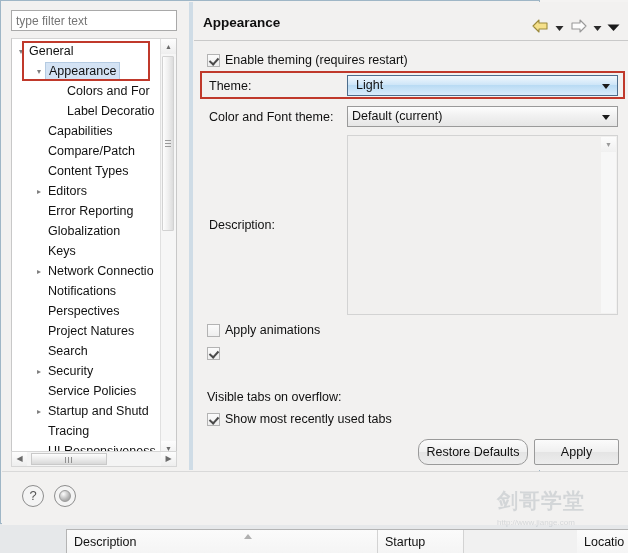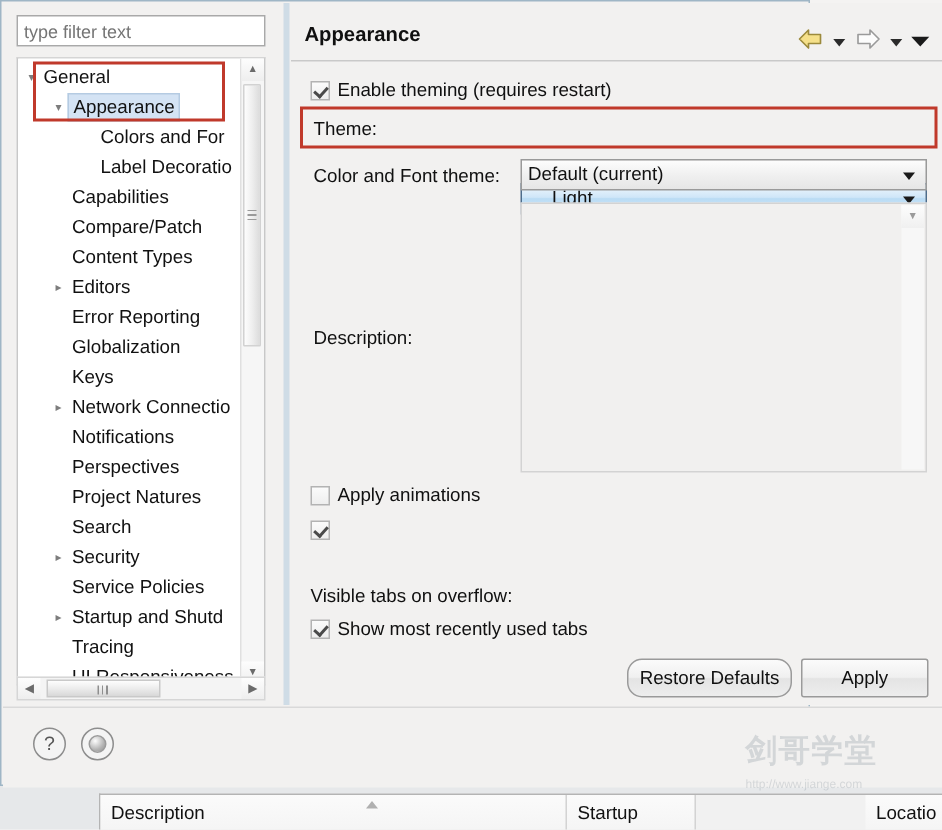--- a/index.html
+++ b/index.html
@@ -266,22 +266,21 @@
   #lbl-theme { left: 15px; top: 77px; }
   #theme-combo {
     position: absolute;
     left: 153px; top: 73px;
     width: 271px; height: 21px;
     box-sizing: border-box;
     border: 1px solid #4d6d8c;
     background: linear-gradient(#f1f8fd,#cfe6f8 45%,#b9dbf4 50%,#d9ecfb);
     font-size: 12.5px;
     color: #101010;
-    padding: 2px 20px;
-    margin-top: 47px;
+    padding: 2px 8px;
   }
   #lbl-cft { left: 15px; top: 108px; }
   #cft-combo {
     position: absolute;
     left: 153px; top: 104px;
     width: 271px; height: 21px;
     box-sizing: border-box;
     border: 1px solid #9a9a9a;
     background: linear-gradient(#fdfdfd,#f0f0f0 50%,#e6e6e6);
     font-size: 12.5px;

